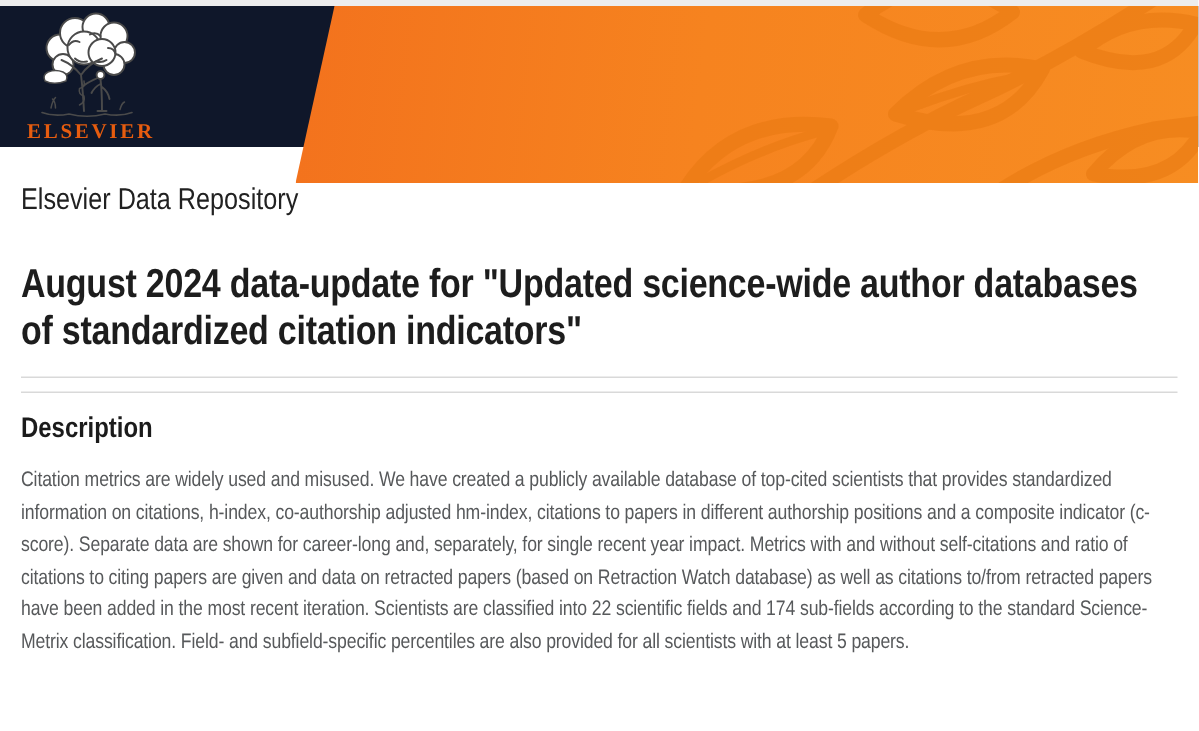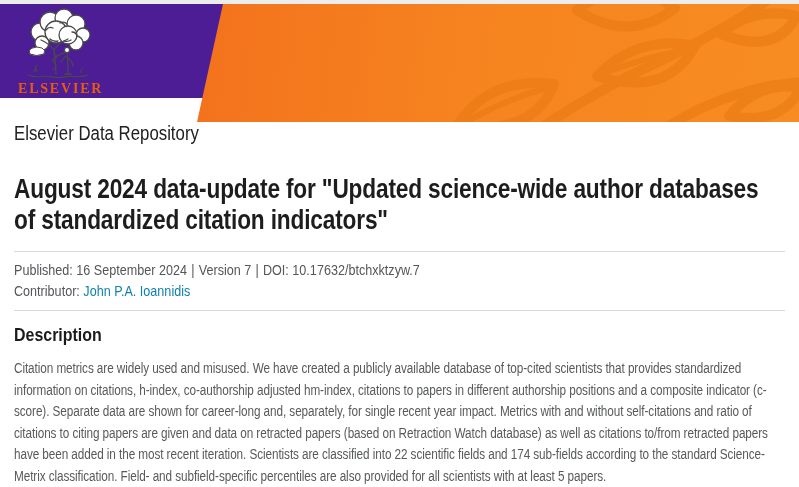--- a/index.html
+++ b/index.html
@@ -1,21 +1,21 @@
 <!DOCTYPE html>
 <html><head>
 <meta charset="utf-8">
 <style>
   * { margin: 0; padding: 0; box-sizing: border-box; }
   html, body { width: 799px; height: 487px; overflow: hidden; background: #fff; }
   body { font-family: "Liberation Sans", sans-serif; color: #222; }
 
   .top-strip { height: 4px; background: #ededed; }
 
-  .header { position: relative; height: 94px; background: #4c1d95; }
+  .header { position: relative; height: 94px; background: #0f172a; }
 
   .logo { position: absolute; left: 18px; top: 4px; width: 80px; text-align: center; }
   .logo-tree { display: block; margin: 0 auto; }
   .wordmark {
     font-family: "Liberation Serif", serif;
     font-size: 14px; font-weight: 600;
     letter-spacing: 1.8px;
     color: #e65c0f;
     margin-top: 1px;
     white-space: nowrap;
@@ -130,31 +130,20 @@
 </header>
 
 <main class="content">
 
   <div class="site-name cx">Elsevier Data Repository</div>
 
   <h1 class="title cx">August 2024 data-update for "Updated science-wide author databases of standardized citation indicators"</h1>
 
   <hr class="rule rule-top">
 
-  <div class="meta">
-    <div class="meta-line cx">
-      <span>Published:</span>
-      <span>16 September 2024</span><span class="sep">|</span><span>Version 7</span><span class="sep">|</span><span>DOI:</span>
-      <span>10.17632/btchxktzyw.7</span>
-    </div>
-    <div class="meta-line cx">
-      <span>Contributor:</span>
-      <a class="link" href="#">John P.A. Ioannidis</a>
-    </div>
-  </div>
 
   <hr class="rule rule-bottom">
 
   <h2 class="desc-heading cx">Description</h2>
 
   <p class="desc cx">Citation metrics are widely used and misused. We have created a publicly available database of top-cited scientists that provides standardized information on citations, h-index, co-authorship adjusted hm-index, citations to papers in different authorship positions and a composite indicator (c-score). Separate data are shown for career-long and, separately, for single recent year impact. Metrics with and without self-citations and ratio of citations to citing papers are given and data on retracted papers (based on Retraction Watch database) as well as citations to/from retracted papers have been added in the most recent iteration. Scientists are classified into 22 scientific fields and 174 sub-fields according to the standard Science-Metrix classification. Field- and subfield-specific percentiles are also provided for all scientists with at least 5 papers.</p>
 
 </main>
 
 </body></html>

